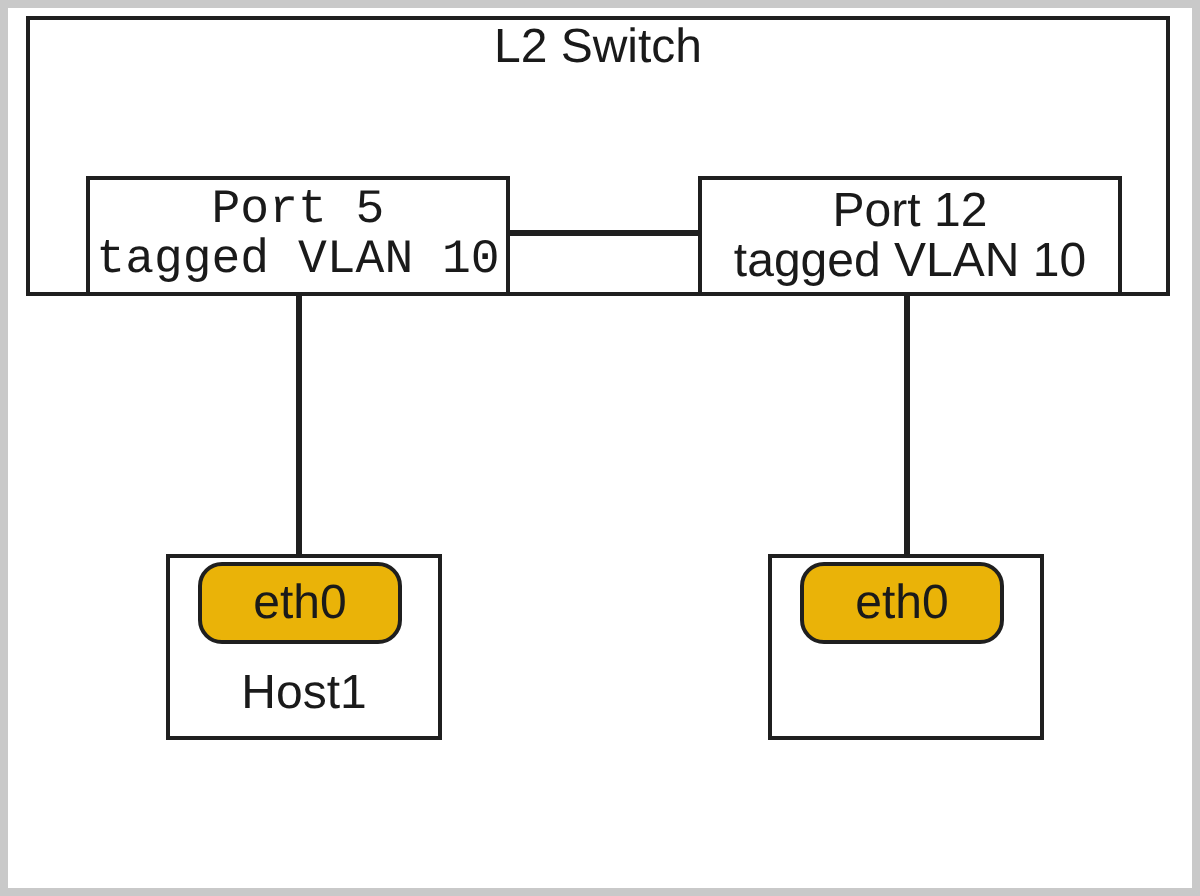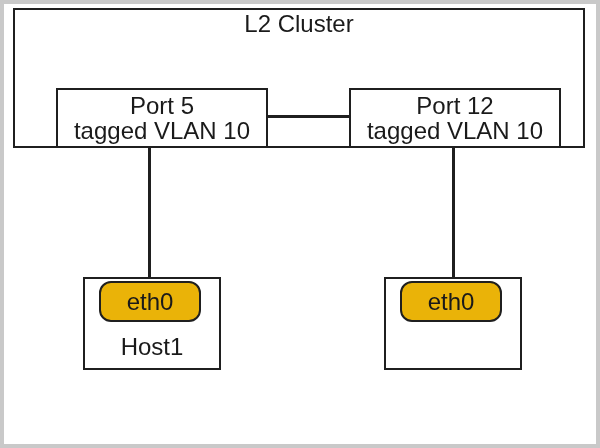--- a/index.html
+++ b/index.html
@@ -39,21 +39,21 @@
     text-align: center;
   }
   .port-box {
     top: 84px;           
     width: 212px;
     height: 60px;
     background: #ffffff;
     text-align: center;
     padding-top: 3px;
   }
-  .port-box.p1 { left: 52px;  }  
+  .port-box.p1 { left: 39px; font-family: Liberation Mono, monospace;  }  
   .port-box.p2 { left: 345px; }  
   .line {
     position: absolute;
     background: #1f1f1f;
   }
   .port-link {
     left: 251px;   
     top: 111px;    
     width: 94px;
     height: 3px;
@@ -105,21 +105,21 @@
     align-items: center;
     justify-content: center;
   }
 </style>
 </head>
 <body>
 
 <div class="canvas">
 
   <div class="box switch-box">
-    <div class="switch-label">L2 Cluster</div>
+    <div class="switch-label">L2 Switch</div>
   </div>
 
   <div class="line port-link"></div>
 
   <div class="box port-box p1">
     <div>Port 5</div>
     <div>tagged VLAN 10</div>
   </div>
 
   <div class="box port-box p2">

